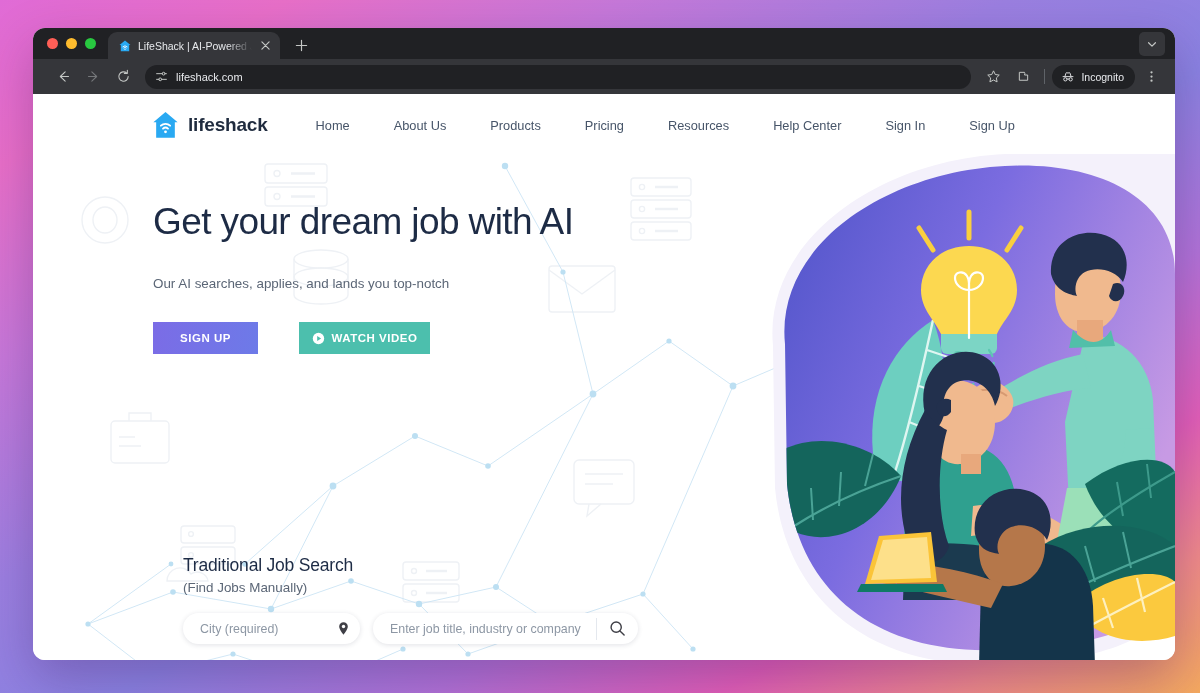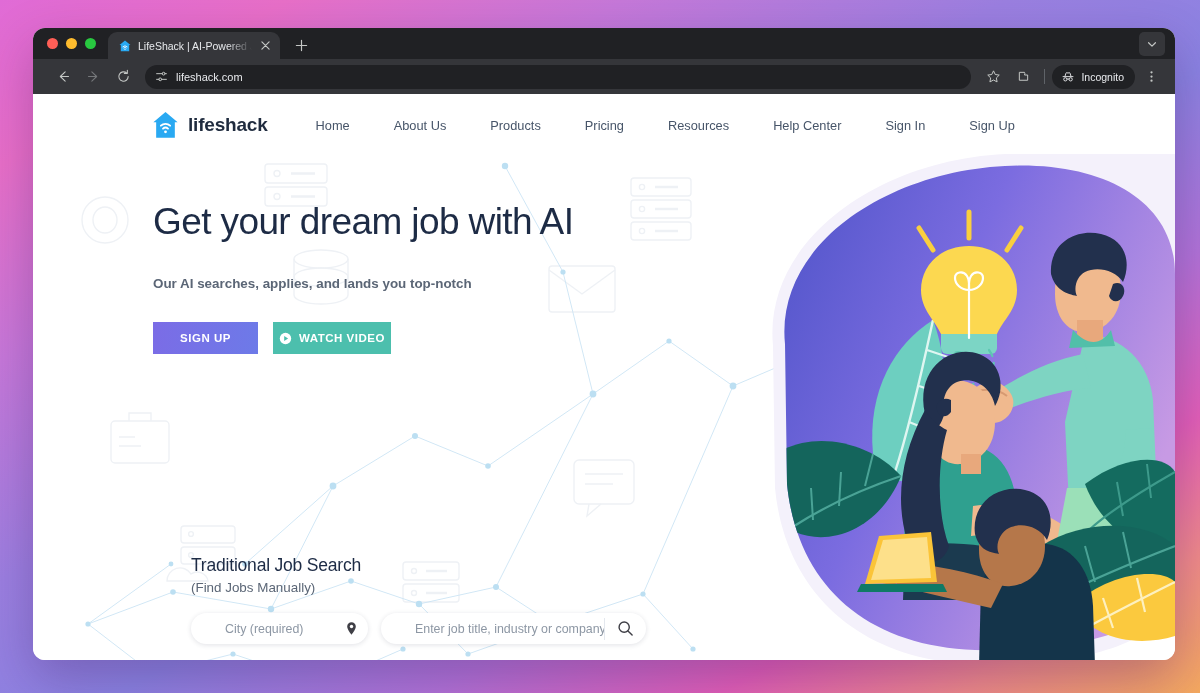--- a/index.html
+++ b/index.html
@@ -106,47 +106,47 @@
     font-size: 12.8px; color: #475569; text-decoration: none;
     padding: 0 18px; white-space: nowrap;
   }
   
   .hero-left { position: absolute; left: 120px; top: 108px; z-index: 5; width: 520px; }
   .hero-title {
     font-size: 37px; font-weight: 400; color: #1d2b45;
     letter-spacing: -.6px; line-height: 1.1; white-space: nowrap;
   }
   .hero-sub {
-    margin-top: 29px; font-size: 13.4px; color: #5b6676; line-height: 1.85; font-weight: bold;
+    margin-top: 29px; font-size: 13.4px; color: #5b6676; line-height: 1.85;
   }
   .hero-trial { margin-top: 22px; font-size: 13.4px; color: #5b6676; }
   .cta-row { margin-top: 26px; display: flex; gap: 15px; }
   .btn {
     border: none; height: 32px; display: inline-flex; align-items: center;
     justify-content: center; gap: 7px; font-size: 11.5px; font-weight: bold;
     color: #fff; letter-spacing: .5px; cursor: pointer; font-family: inherit;
   }
   .btn-signup { width: 105px; background: linear-gradient(100deg,#7b6ce6 0%,#6d7ae8 100%); }
-  .btn-watch { width: 118px; background: #4cbfad; }
-  
-  .trad { position: absolute; left: 158px; top: 461px; z-index: 5; }
+  .btn-watch { width: 131px; background: #4cbfad; margin-left: 26px; }
+  
+  .trad { position: absolute; left: 150px; top: 461px; z-index: 5; }
   .trad-h { font-size: 17.5px; color: #1d2b45; font-weight: 400; letter-spacing: -.2px; }
   .trad-s { font-size: 13.4px; color: #5b6676; margin-top: 4px; }
   .search-row { margin-top: 18px; display: flex; gap: 13px; align-items: center; }
   .field {
     height: 31px; background: #fff; border-radius: 17px;
     box-shadow: 0 1px 5px rgba(40,50,80,.14);
     display: flex; align-items: center; padding: 0 6px 0 17px;
   }
   .field.city { width: 177px; justify-content: space-between; }
   .field.job { width: 265px; padding-right: 0; }
   .field input {
     border: none; outline: none; background: transparent;
     font-family: inherit; font-size: 12.4px; color: #334155;
-    width: 100%; min-width: 0; margin-left: 17px;
+    width: 100%; min-width: 0;
   }
   .field input::placeholder { color: #8d97a4; }
   .pin-btn { width: 22px; height: 22px; display: flex; align-items: center; justify-content: center; flex: 0 0 auto; }
   .job-divider { width: 1px; height: 22px; background: #e4e8ee; flex: 0 0 auto; }
   .search-btn {
     width: 41px; height: 31px; display: flex; align-items: center;
     justify-content: center; flex: 0 0 auto; background: transparent;
     border: none; cursor: pointer;
   }
   

